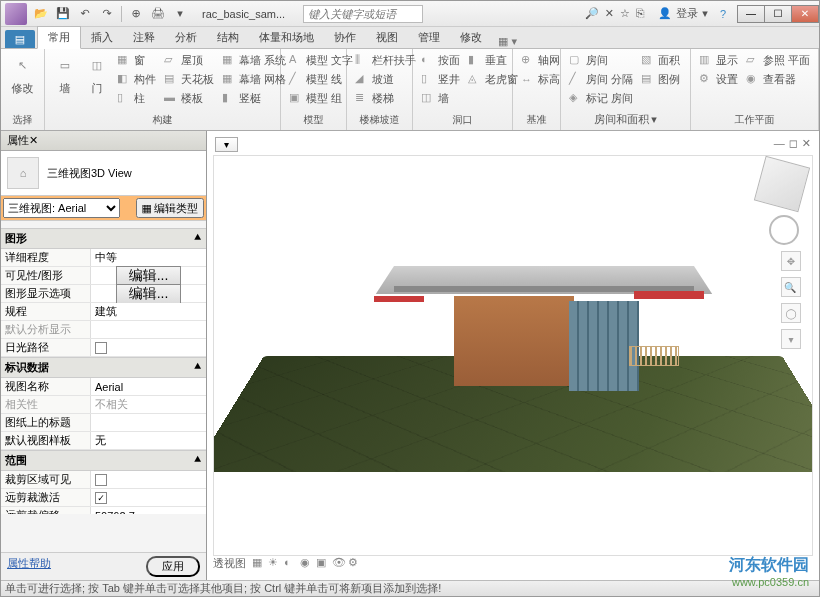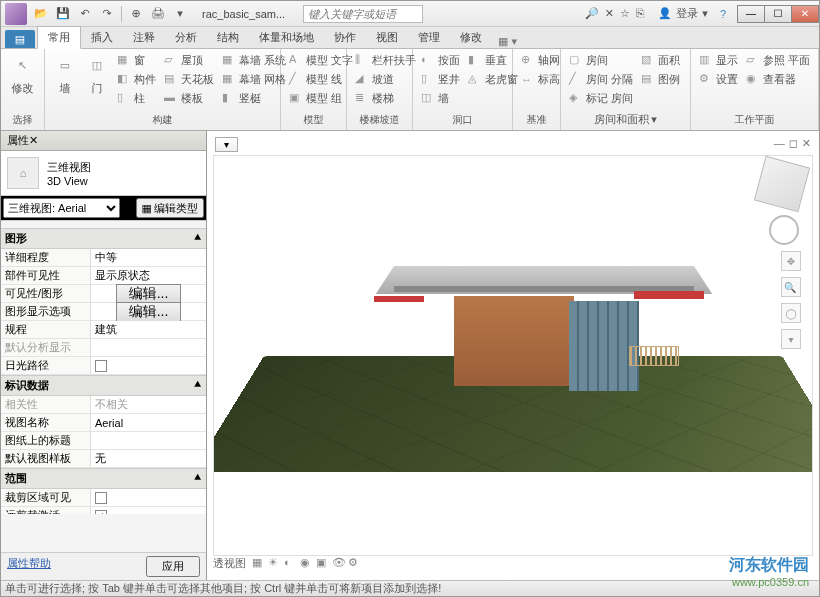--- a/index.html
+++ b/index.html
@@ -39,36 +39,36 @@
 .rbtn-sm .ico { width: 14px; height: 14px; color: #999; }
 
 
 .main { display: flex; height: calc(100% - 26px - 22px - 82px - 16px); }
 
 
 .props { width: 206px; background: #f4f4f4; border-right: 1px solid #999; display: flex; flex-direction: column; }
 .props-title { background: linear-gradient(#e4e4e0,#d6d6d0); padding: 2px 6px; display: flex; align-items: center; justify-content: flex-start; border-bottom: 1px solid #aaa; }
 .props-type { display: flex; align-items: center; gap: 8px; padding: 6px; background: #fff; border-bottom: 1px solid #ccc; }
 .props-type-icon { width: 32px; height: 32px; background: #eee; border: 1px solid #ccc; display: flex; align-items: center; justify-content: center; color: #888; }
-.props-type-text { display: flex; flex-direction: column; }
-.props-selector { display: flex; padding: 2px; gap: 16px; background: #000000; border-bottom: 1px solid #ccc; }
+.props-type-text { display: flex; flex-direction: row; align-items: center; }
+.props-selector { display: flex; padding: 2px; gap: 16px; background: #fdba74; border-bottom: 1px solid #ccc; }
 .props-selector select { flex: 1; height: 20px; font-size: 11px; }
 .props-selector button { height: 20px; padding: 0 4px; font-size: 11px; display: flex; align-items: center; gap: 2px; }
 .props-grid { flex: 1; overflow: auto; background: #fff; margin-top: 7px; }
 .pg-cat { background: #e4e4e0; padding: 2px 4px; font-weight: bold; display: flex; justify-content: space-between; border-top: 1px solid #ccc; border-bottom: 1px solid #ccc; }
 .pg-row { display: flex; border-bottom: 1px solid #e4e4e4; height: 18px; align-items: stretch; }
 .pg-row.disabled { color: #999; }
 .pg-label { width: 90px; padding: 1px 4px; background: #f9f9f7; border-right: 1px solid #ddd; overflow: hidden; white-space: nowrap; }
 .pg-value { flex: 1; padding: 1px 4px; background: #fff; display: flex; align-items: center; }
 .pg-btn { display: inline-block; border: 1px solid #888; background: linear-gradient(#f4f4f4,#ddd); padding: 0 12px; font-size: 14px; margin: 0 auto; }
 .pg-check { width: 12px; height: 12px; border: 1px solid #888; background: #fff; }
 .pg-check.on::after { content: "✓"; font-size: 9px; display: block; text-align: center; line-height: 10px; }
 .props-footer { display: flex; justify-content: space-between; padding: 3px 6px; border-top: 1px solid #ccc; background: #f0f0f0; margin-top: 38px; }
 .props-footer a { color: #2a5db0; text-decoration: underline; }
-.props-footer button { padding: 1px 14px; font-size: 11px; }
+.props-footer button { padding: 1px 14px; font-size: 11px; border-radius: 10px; }
 
 
 .viewport { flex: 1; position: relative; background: #fff; }
 .view-tab { position: absolute; top: 6px; left: 8px; border: 1px solid #aaa; background: linear-gradient(#fff,#eee); padding: 1px 8px; font-size: 10px; z-index: 2; }
 .vp-close { position: absolute; top: 6px; right: 8px; display: flex; gap: 4px; color: #777; font-size: 10px; z-index: 2; }
 .canvas { position: absolute; inset: 24px 6px 24px 6px; background: #fff; border: 1px solid #ddd; overflow: hidden; }
 
 
 .ground { position: absolute; left: 50px; right: 30px; top: 200px; bottom: 40px; background: linear-gradient(120deg, #2e3a1e 0%, #3d4a28 40%, #4a5a30 70%, #687548 100%); transform: perspective(600px) rotateX(55deg); transform-origin: top; border-radius: 4px; }
 .ground::after { content: ""; position: absolute; inset: 0; background: repeating-linear-gradient(30deg, transparent 0 40px, rgba(0,0,0,0.15) 40px 41px), repeating-linear-gradient(-30deg, transparent 0 50px, rgba(0,0,0,0.1) 50px 51px); }
@@ -381,24 +381,20 @@
     <div class="props-grid">
       <div class="pg-cat">
           <span>图形</span>
           <span>⯅</span>
         </div>
       <div class="pg-row">
           <div class="pg-label">详细程度</div>
           <div class="pg-value">中等</div>
         </div>
       <div class="pg-row">
-          <div class="pg-label">部件可见性</div>
-          <div class="pg-value">显示原状态</div>
-        </div>
-      <div class="pg-row">
           <div class="pg-label">可见性/图形</div>
           <div class="pg-value">
             <span class="pg-btn">编辑...</span>
           </div>
         </div>
       <div class="pg-row">
           <div class="pg-label">图形显示选项</div>
           <div class="pg-value">
             <span class="pg-btn">编辑...</span>
           </div>
@@ -414,27 +410,27 @@
       <div class="pg-row">
           <div class="pg-label">日光路径</div>
           <div class="pg-value">
             <span class="pg-check"></span>
           </div>
         </div>
       <div class="pg-cat">
           <span>标识数据</span>
           <span>⯅</span>
         </div>
+      <div class="pg-row">
+          <div class="pg-label">视图名称</div>
+          <div class="pg-value">Aerial</div>
+        </div>
       <div class="pg-row disabled">
           <div class="pg-label">相关性</div>
           <div class="pg-value">不相关</div>
-        </div>
-      <div class="pg-row">
-          <div class="pg-label">视图名称</div>
-          <div class="pg-value">Aerial</div>
         </div>
       <div class="pg-row">
           <div class="pg-label">图纸上的标题</div>
           <div class="pg-value"></div>
         </div>
       <div class="pg-row">
           <div class="pg-label">默认视图样板</div>
           <div class="pg-value">无</div>
         </div>
       <div class="pg-cat">

